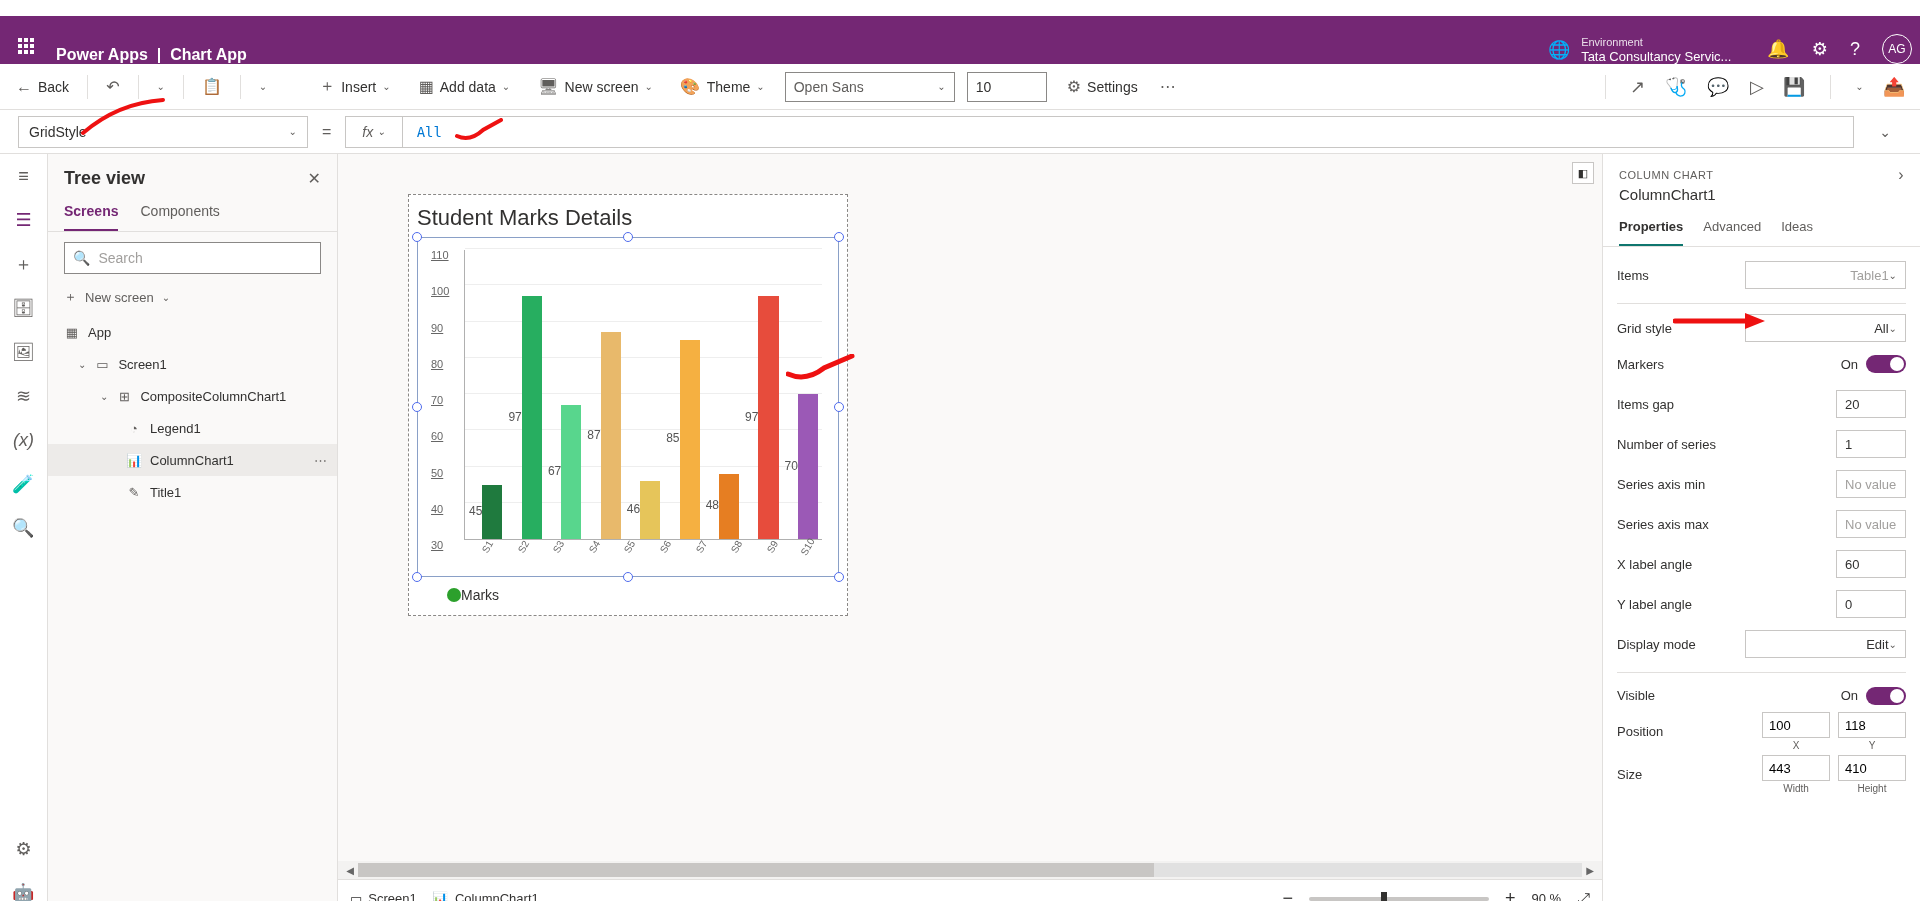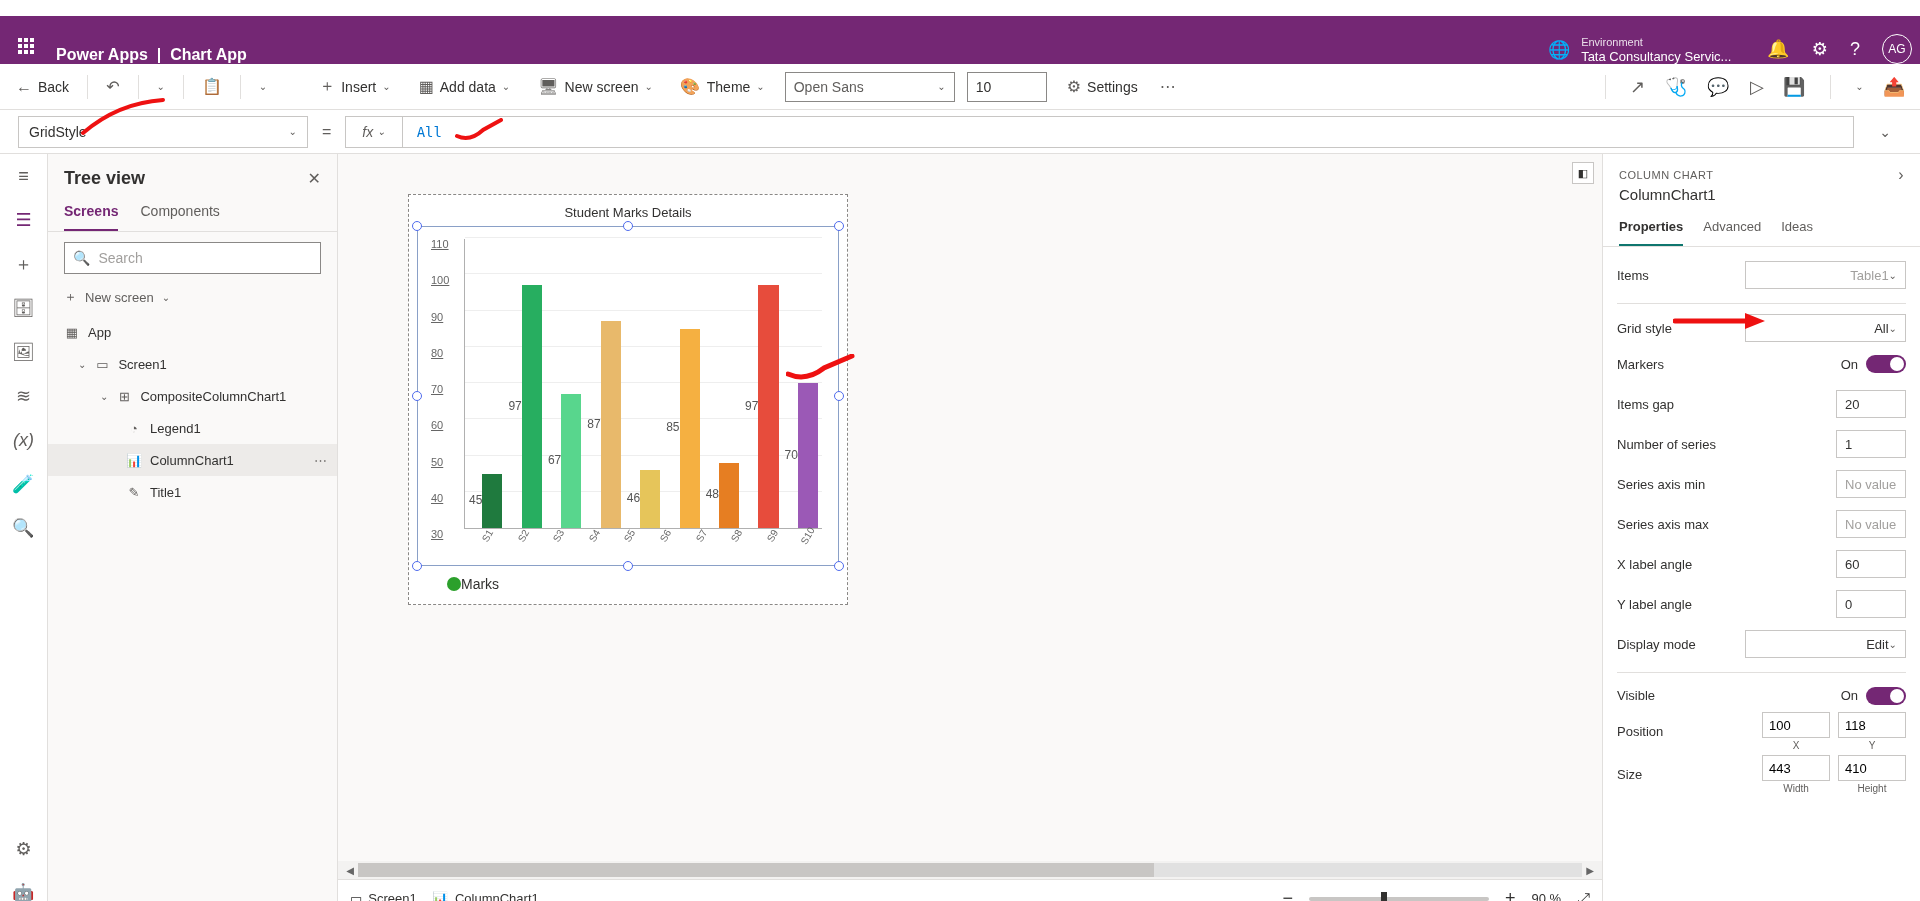--- a/index.html
+++ b/index.html
@@ -68,21 +68,21 @@
 .tree-item.selected { background:#edebe9; }
 .tree-item .more { margin-left:auto; color:#605e5c; letter-spacing:2px;}
 .tree-icon { width:16px; text-align:center; color:#605e5c;}
 
 
 .canvas-area { flex: 1; display: flex; flex-direction: column; background: #f3f2f1; position:relative;}
 .canvas-scroll { flex:1; position:relative; background:#faf9f8; overflow:hidden;}
 .minimap-btn { position:absolute; top:8px; right:8px; width:22px; height:22px; background:#fff; border:1px solid #c8c6c4; display:flex; align-items:center; justify-content:center; font-size:11px;}
 .artboard-wrap { position:absolute; left:70px; top:40px; }
 .chart-outer { width:440px; border:1px dashed #8a8886; padding:4px 8px 12px; background:#fff;}
-.chart-title-row { text-align:center; font-size:13px; color:#323130; padding:6px 0;}
+.chart-title-row { text-align:left; font-size:22px; color:#323130; padding:6px 0;}
 .chart-box { border:1px solid #8aa0c7; position:relative; padding: 12px 16px 0 46px; height: 340px;}
 .sel-handle { position:absolute; width:10px; height:10px; border:1px solid #4f6bed; background:#fff; border-radius:50%;}
 .sh-tl{top:-6px;left:-6px;} .sh-tr{top:-6px;right:-6px;} .sh-bl{bottom:-6px;left:-6px;} .sh-br{bottom:-6px;right:-6px;}
 .sh-tm{top:-6px;left:50%;margin-left:-5px;} .sh-bm{bottom:-6px;left:50%;margin-left:-5px;} .sh-lm{top:50%;left:-6px;margin-top:-5px;} .sh-rm{top:50%;right:-6px;margin-top:-5px;}
 .plot { position:relative; height: 290px; border-left:1px solid #b0b0b0; border-bottom:1px solid #b0b0b0;}
 .ytick { position:absolute; left:-34px; font-size:11px; color:#666; transform:translateY(50%);text-decoration:underline;}
 .gridline { position:absolute; left:0; right:0; border-top:1px solid #eee;}
 .bars { position:absolute; left:0; right:0; bottom:0; top:0; display:flex; align-items:flex-end; gap:6px; padding: 0 4px;}
 .bar-col { flex:1; display:flex; align-items:center;}
 .bar-val { font-size:12px; color:#555; margin-bottom:2px;}

